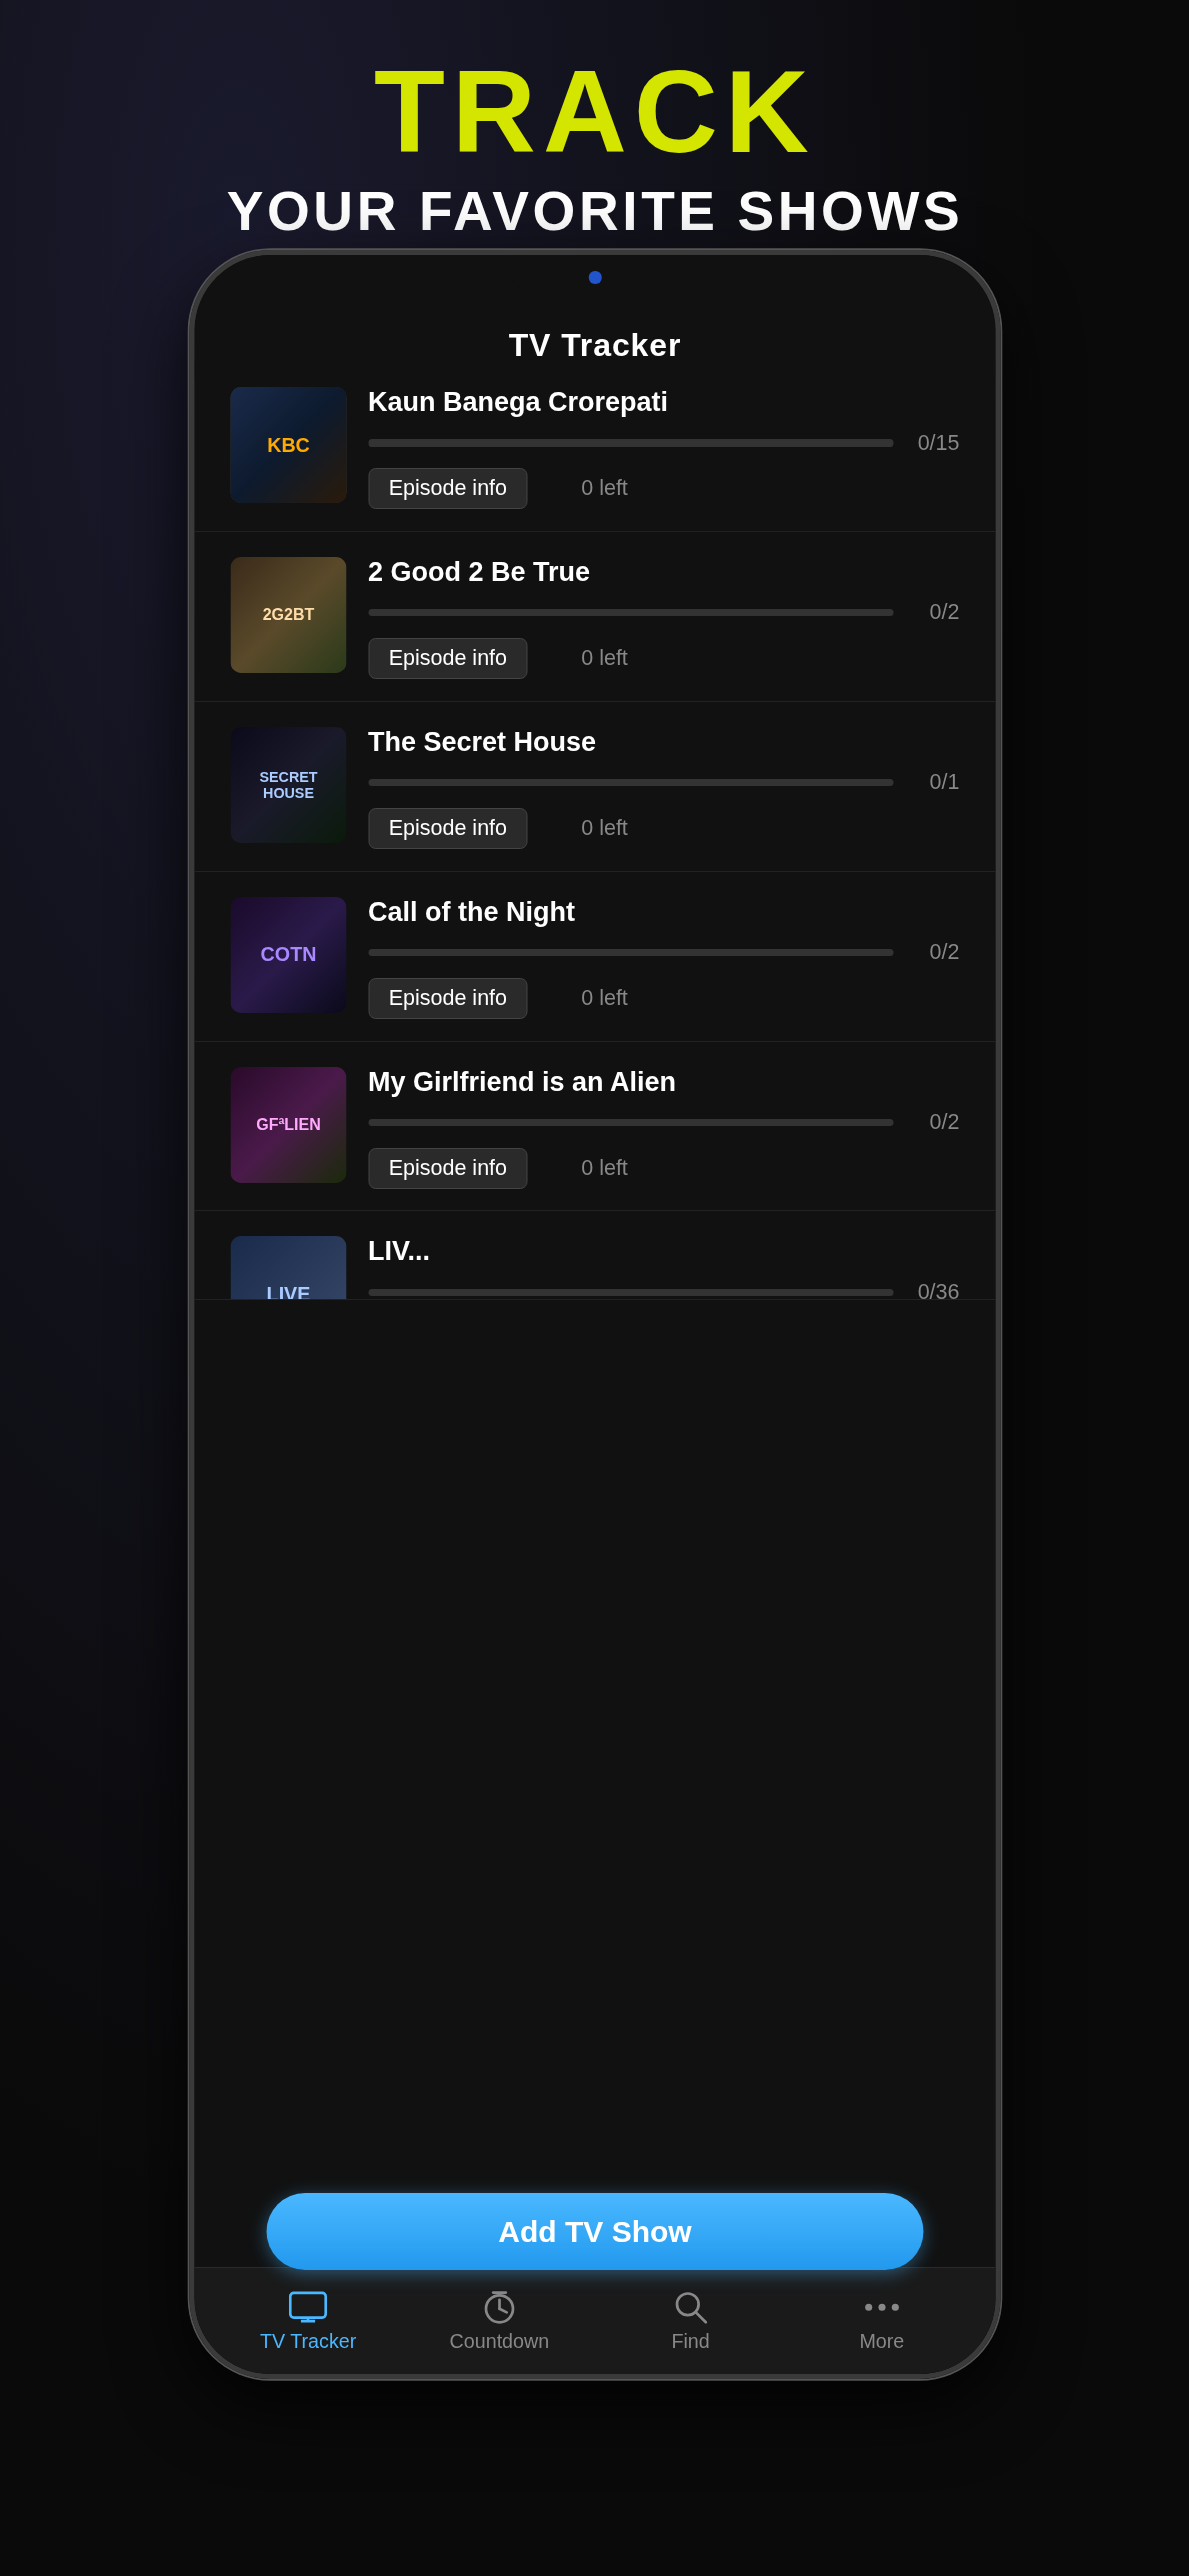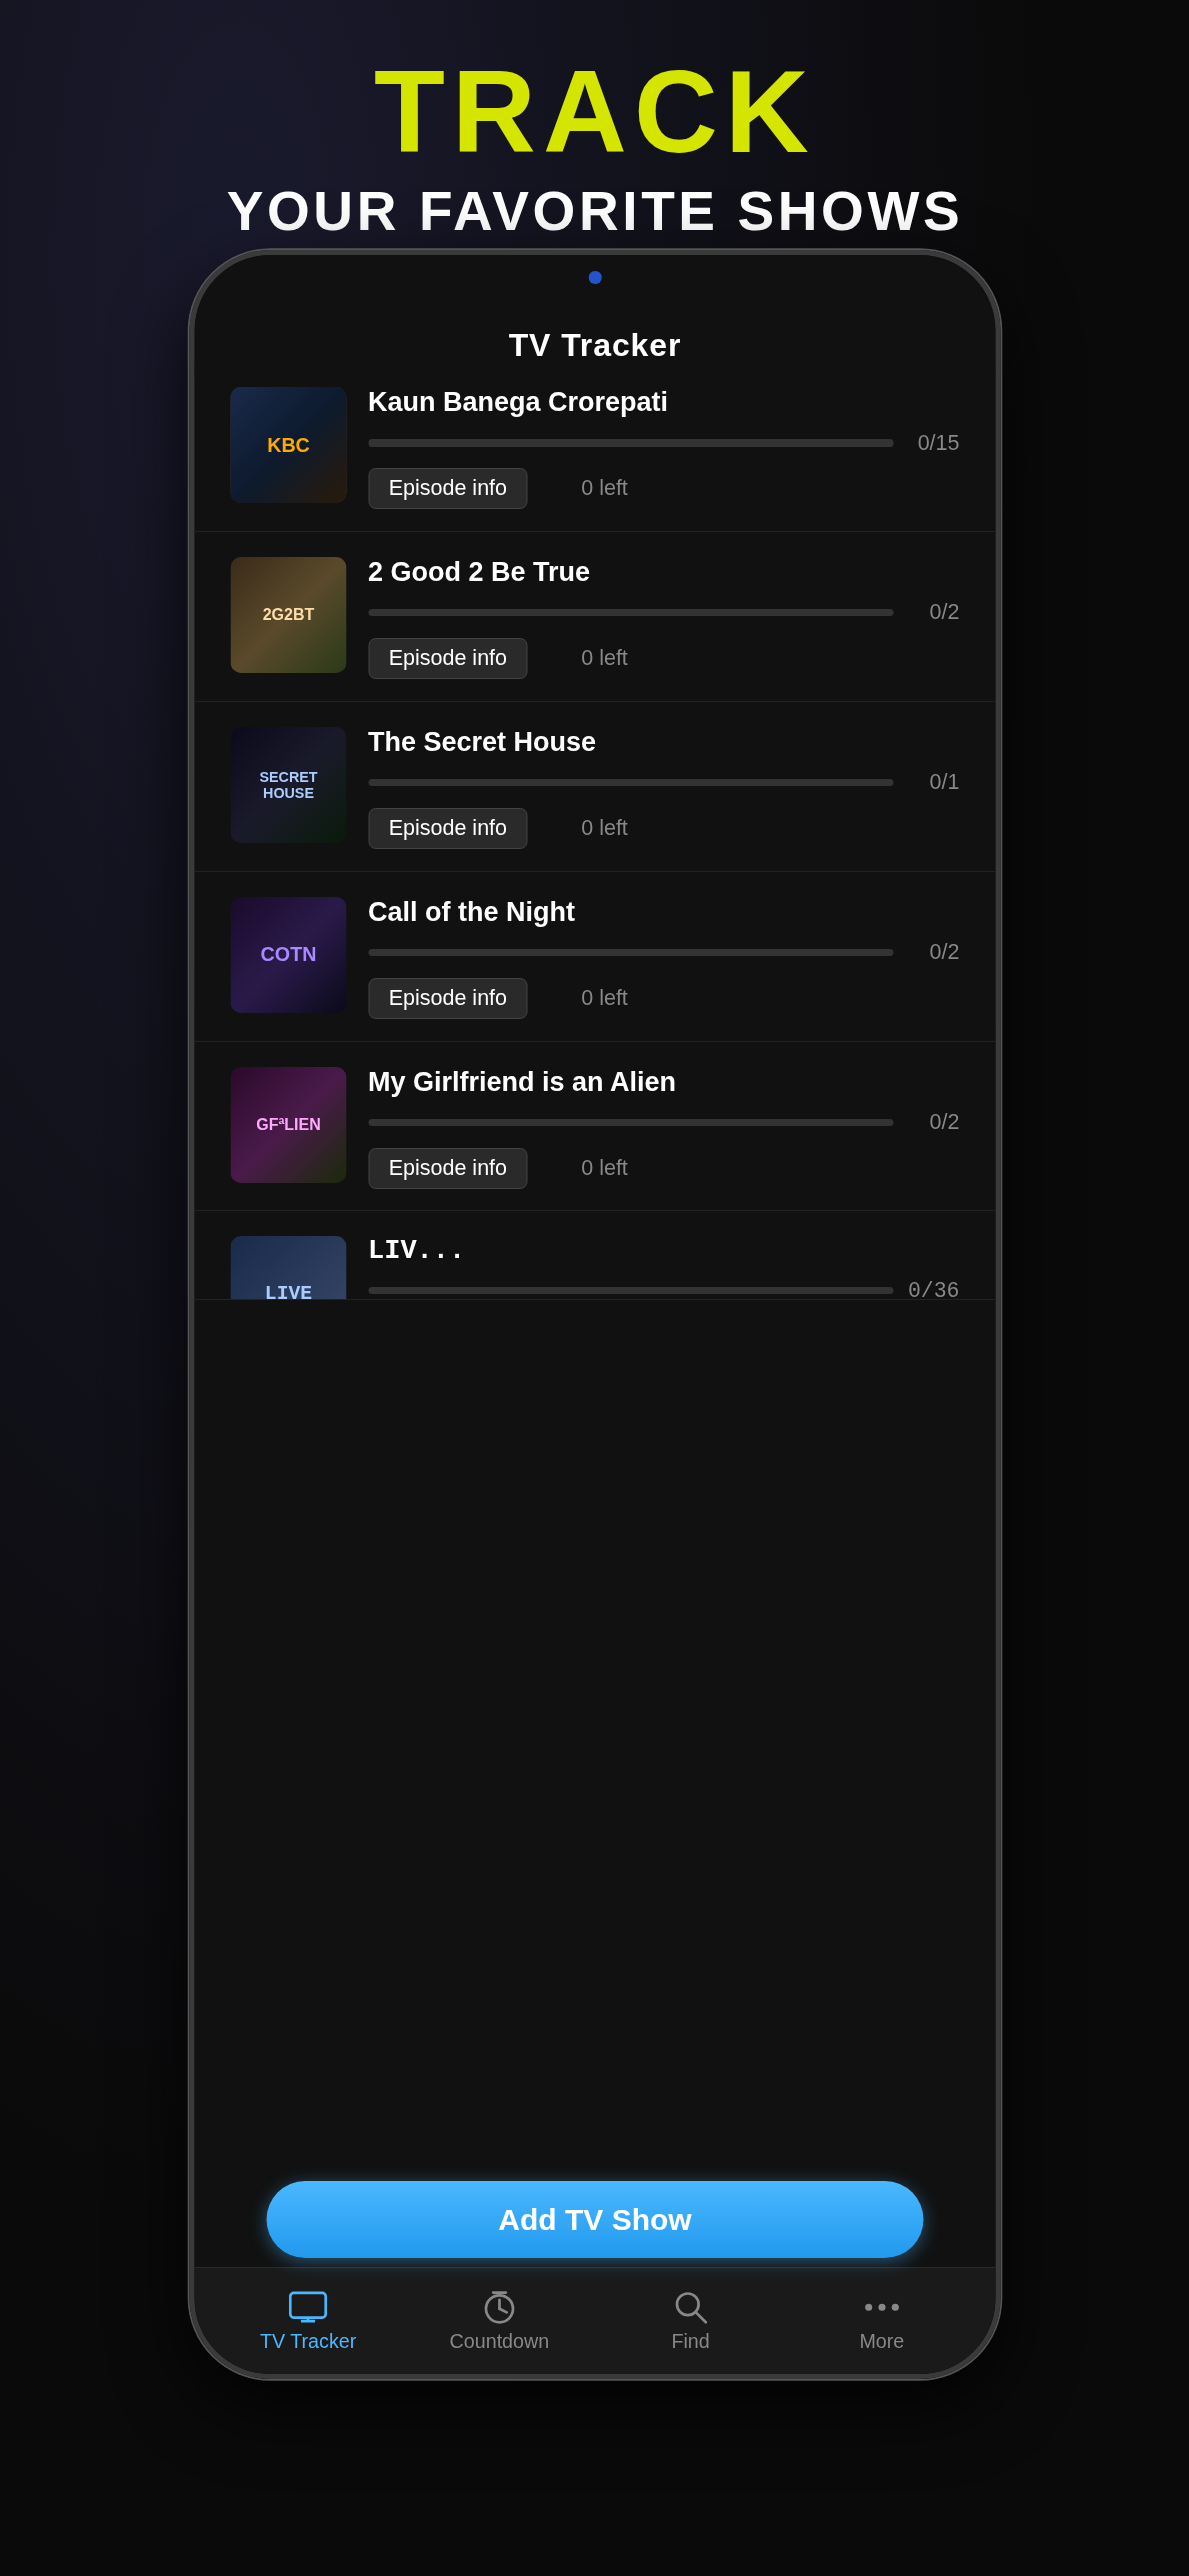--- a/index.html
+++ b/index.html
@@ -310,21 +310,21 @@
 
     .left-count {
       font-size: 21.5px;
       color: #888;
       margin-left: 32px;
     }
 
     
     .add-show-overlay {
       position: absolute;
-      bottom: 116px;
+      bottom: 104px;
       left: 0; right: 0;
       display: flex;
       justify-content: center;
       padding: 0 72px;
       z-index: 20;
     }
 
     .add-show-btn {
       background: linear-gradient(180deg, #4ab8ff 0%, #2299ee 100%);
       border: none;
@@ -384,21 +384,20 @@
       fill: none;
       stroke-width: 3;
     }
 
     
     .show-item-partial {
       padding: 25px 36px 4px;
       position: relative;
       overflow: hidden;
       height: 89px;
-      font-family: Liberation Mono, monospace;
     }
   </style>
 </head>
 <body>
 
 <div class="bg-texture"></div>
 
 <div class="hero">
   <div class="hero-track">TRACK</div>
   <div class="hero-sub">YOUR FAVORITE SHOWS</div>

